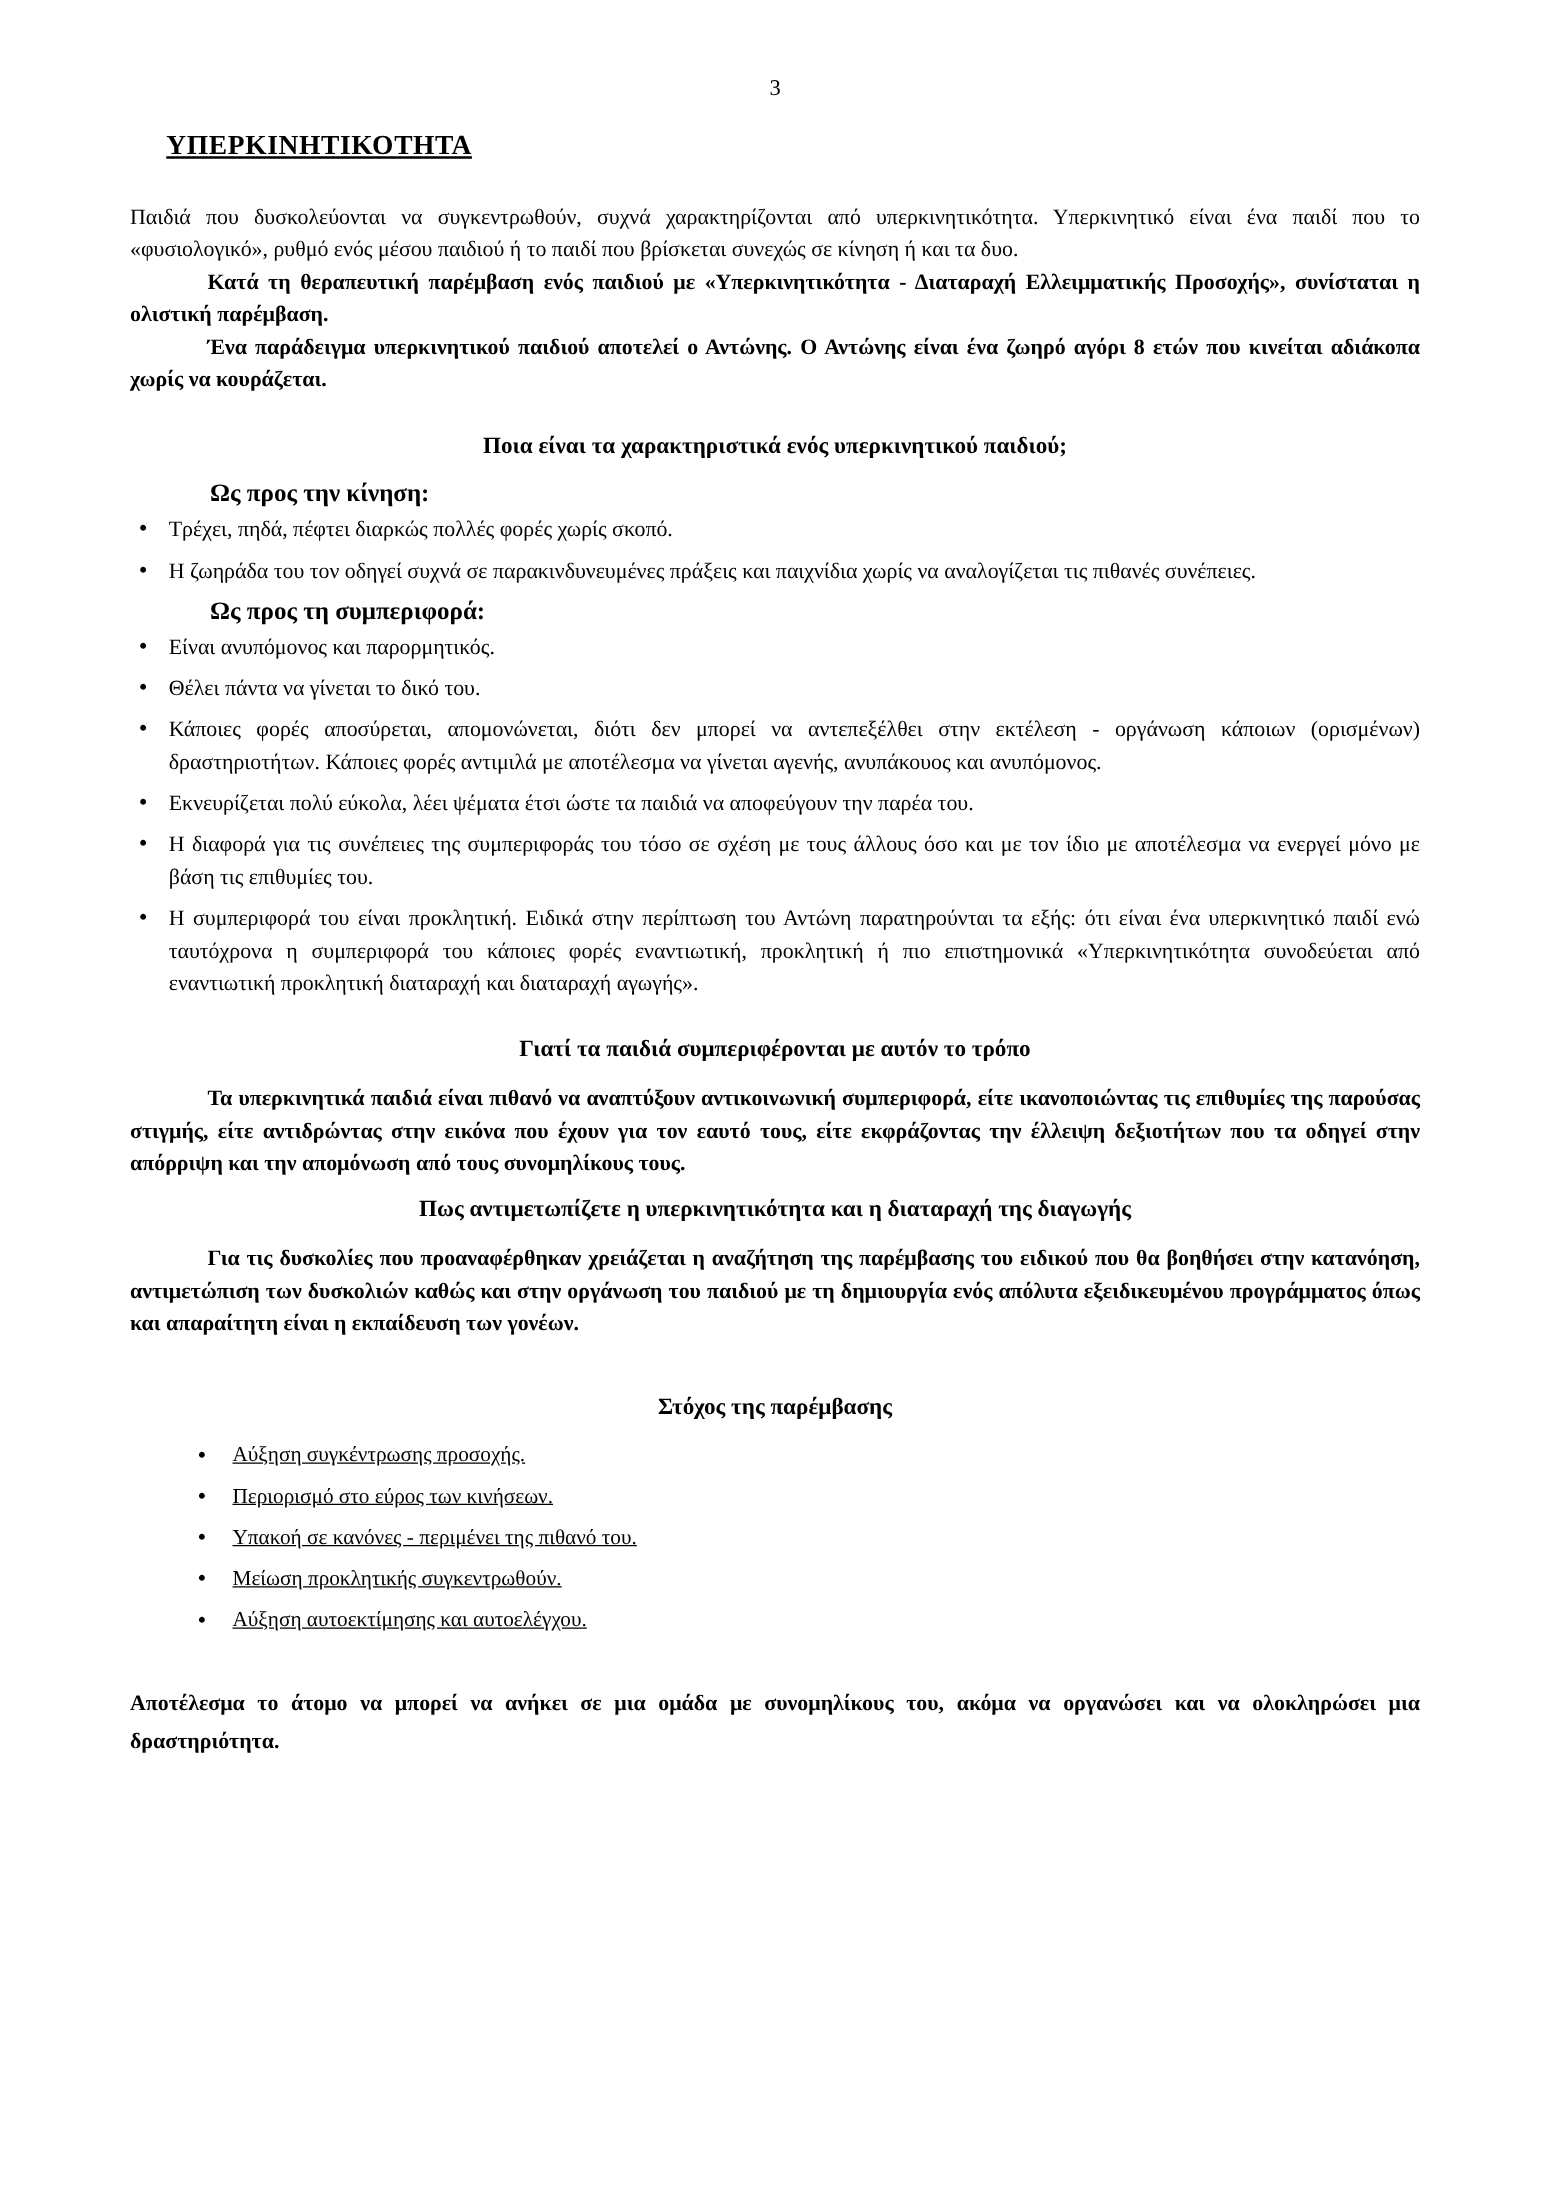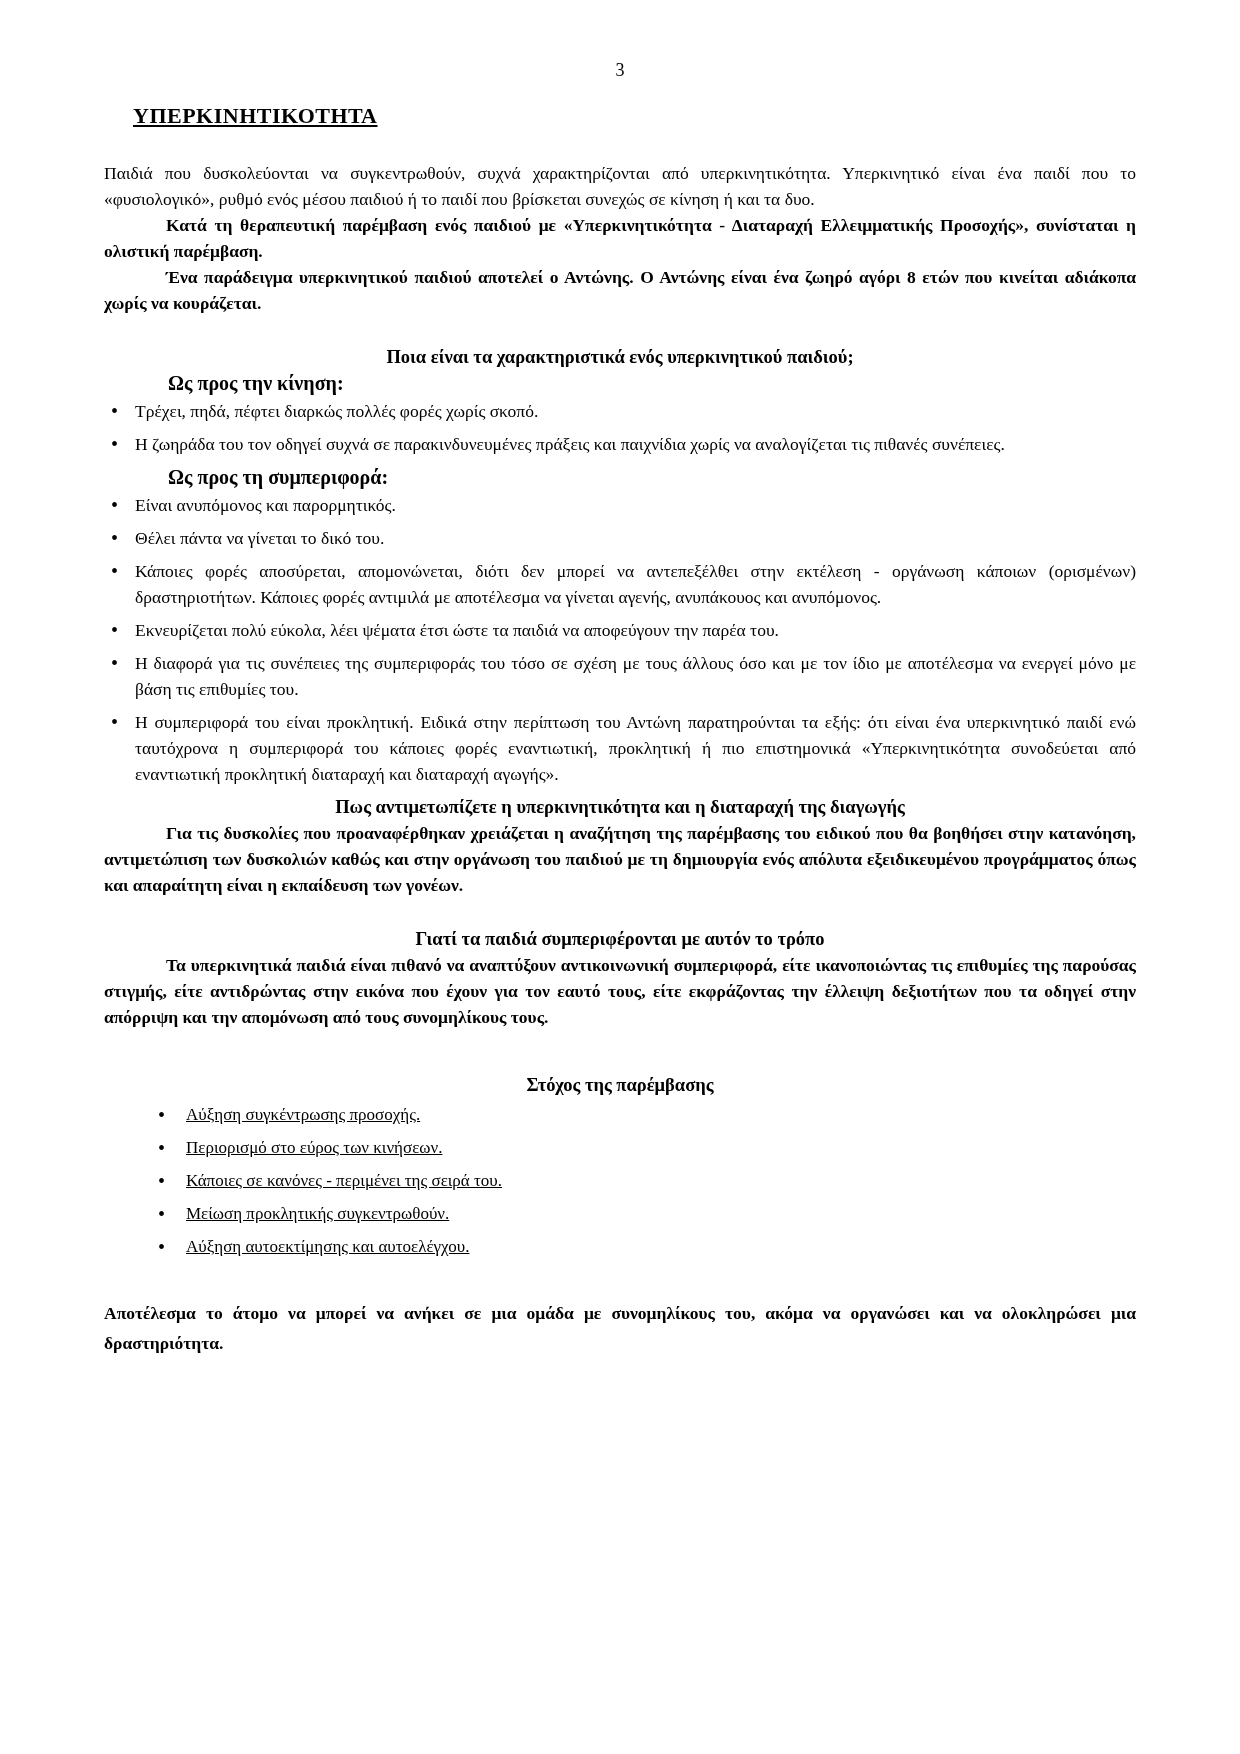--- a/index.html
+++ b/index.html
@@ -38,21 +38,21 @@
     text-align: justify;
     margin: 0;
   }
   .intro-block { margin-top: 30px; }
   .first-indent { text-indent: 62px; font-weight: bold; }
   .center-heading {
     font-size: 18.5px;
     font-weight: bold;
     text-align: center;
     line-height: 26px;
-    margin: 0;
+    margin: 12px;
   }
   .space-before-lg { margin-top: 28px; }
   .space-before-xl { margin-top: 42px; }
   .sub-heading {
     font-size: 20px;
     font-weight: bold;
     line-height: 26px;
     margin: 0 0 0 64px;
   }
   ul.bullets {
@@ -137,35 +137,35 @@
       <li>Είναι ανυπόμονος και παρορμητικός.</li>
       <li>Θέλει πάντα να γίνεται το δικό του.</li>
       <li>Κάποιες φορές αποσύρεται, απομονώνεται, διότι δεν μπορεί να αντεπεξέλθει στην εκτέλεση - οργάνωση κάποιων (ορισμένων) δραστηριοτήτων. Κάποιες φορές αντιμιλά με αποτέλεσμα να γίνεται αγενής, ανυπάκουος και ανυπόμονος.</li>
       <li>Εκνευρίζεται πολύ εύκολα, λέει ψέματα έτσι ώστε τα παιδιά να αποφεύγουν την παρέα του.</li>
       <li>Η διαφορά για τις συνέπειες της συμπεριφοράς του τόσο σε σχέση με τους άλλους όσο και με τον ίδιο με αποτέλεσμα να ενεργεί μόνο με βάση τις επιθυμίες του.</li>
       <li>Η συμπεριφορά του είναι προκλητική. Ειδικά στην περίπτωση του Αντώνη παρατηρούνται τα εξής: ότι είναι ένα υπερκινητικό παιδί ενώ ταυτόχρονα η συμπεριφορά του κάποιες φορές εναντιωτική, προκλητική ή πιο επιστημονικά «Υπερκινητικότητα συνοδεύεται από εναντιωτική προκλητική διαταραχή και διαταραχή αγωγής».</li>
     </ul>
   </div>
 
   <div>
-    <h2 class="center-heading">Πως αντιμετωπίζετε η υπερκινητικότητα και η διαταραχή της διαγωγής</h2>
-    <p class="body-text first-indent">Για τις δυσκολίες που προαναφέρθηκαν χρειάζεται η αναζήτηση της παρέμβασης του ειδικού που θα βοηθήσει στην κατανόηση, αντιμετώπιση των δυσκολιών καθώς και στην οργάνωση του παιδιού με τη δημιουργία ενός απόλυτα εξειδικευμένου προγράμματος όπως και απαραίτητη είναι η εκπαίδευση των γονέων.</p>
+    <h2 class="center-heading space-before-lg">Γιατί τα παιδιά συμπεριφέρονται με αυτόν το τρόπο</h2>
+    <p class="body-text first-indent">Τα υπερκινητικά παιδιά είναι πιθανό να αναπτύξουν αντικοινωνική συμπεριφορά, είτε ικανοποιώντας τις επιθυμίες της παρούσας στιγμής, είτε αντιδρώντας στην εικόνα που έχουν για τον εαυτό τους, είτε εκφράζοντας την έλλειψη δεξιοτήτων που τα οδηγεί στην απόρριψη και την απομόνωση από τους συνομηλίκους τους.</p>
   </div>
 
   <div>
-    <h2 class="center-heading space-before-lg">Γιατί τα παιδιά συμπεριφέρονται με αυτόν το τρόπο</h2>
-    <p class="body-text first-indent">Τα υπερκινητικά παιδιά είναι πιθανό να αναπτύξουν αντικοινωνική συμπεριφορά, είτε ικανοποιώντας τις επιθυμίες της παρούσας στιγμής, είτε αντιδρώντας στην εικόνα που έχουν για τον εαυτό τους, είτε εκφράζοντας την έλλειψη δεξιοτήτων που τα οδηγεί στην απόρριψη και την απομόνωση από τους συνομηλίκους τους.</p>
+    <h2 class="center-heading">Πως αντιμετωπίζετε η υπερκινητικότητα και η διαταραχή της διαγωγής</h2>
+    <p class="body-text first-indent">Για τις δυσκολίες που προαναφέρθηκαν χρειάζεται η αναζήτηση της παρέμβασης του ειδικού που θα βοηθήσει στην κατανόηση, αντιμετώπιση των δυσκολιών καθώς και στην οργάνωση του παιδιού με τη δημιουργία ενός απόλυτα εξειδικευμένου προγράμματος όπως και απαραίτητη είναι η εκπαίδευση των γονέων.</p>
   </div>
 
   <div>
     <h2 class="center-heading space-before-xl">Στόχος της παρέμβασης</h2>
     <ul class="bullets-inner">
       <li>Αύξηση συγκέντρωσης προσοχής.</li>
       <li>Περιορισμό στο εύρος των κινήσεων.</li>
-      <li>Κάποιες σε κανόνες - περιμένει της σειρά του.</li>
+      <li>Υπακοή σε κανόνες - περιμένει της πιθανό του.</li>
       <li>Μείωση προκλητικής συγκεντρωθούν.</li>
       <li>Αύξηση αυτοεκτίμησης και αυτοελέγχου.</li>
     </ul>
   </div>
 
   <p class="conclusion">Αποτέλεσμα το άτομο να μπορεί να ανήκει σε μια ομάδα με συνομηλίκους του, ακόμα να οργανώσει και να ολοκληρώσει μια δραστηριότητα.</p>
 
 </div>
 
 </body></html>

